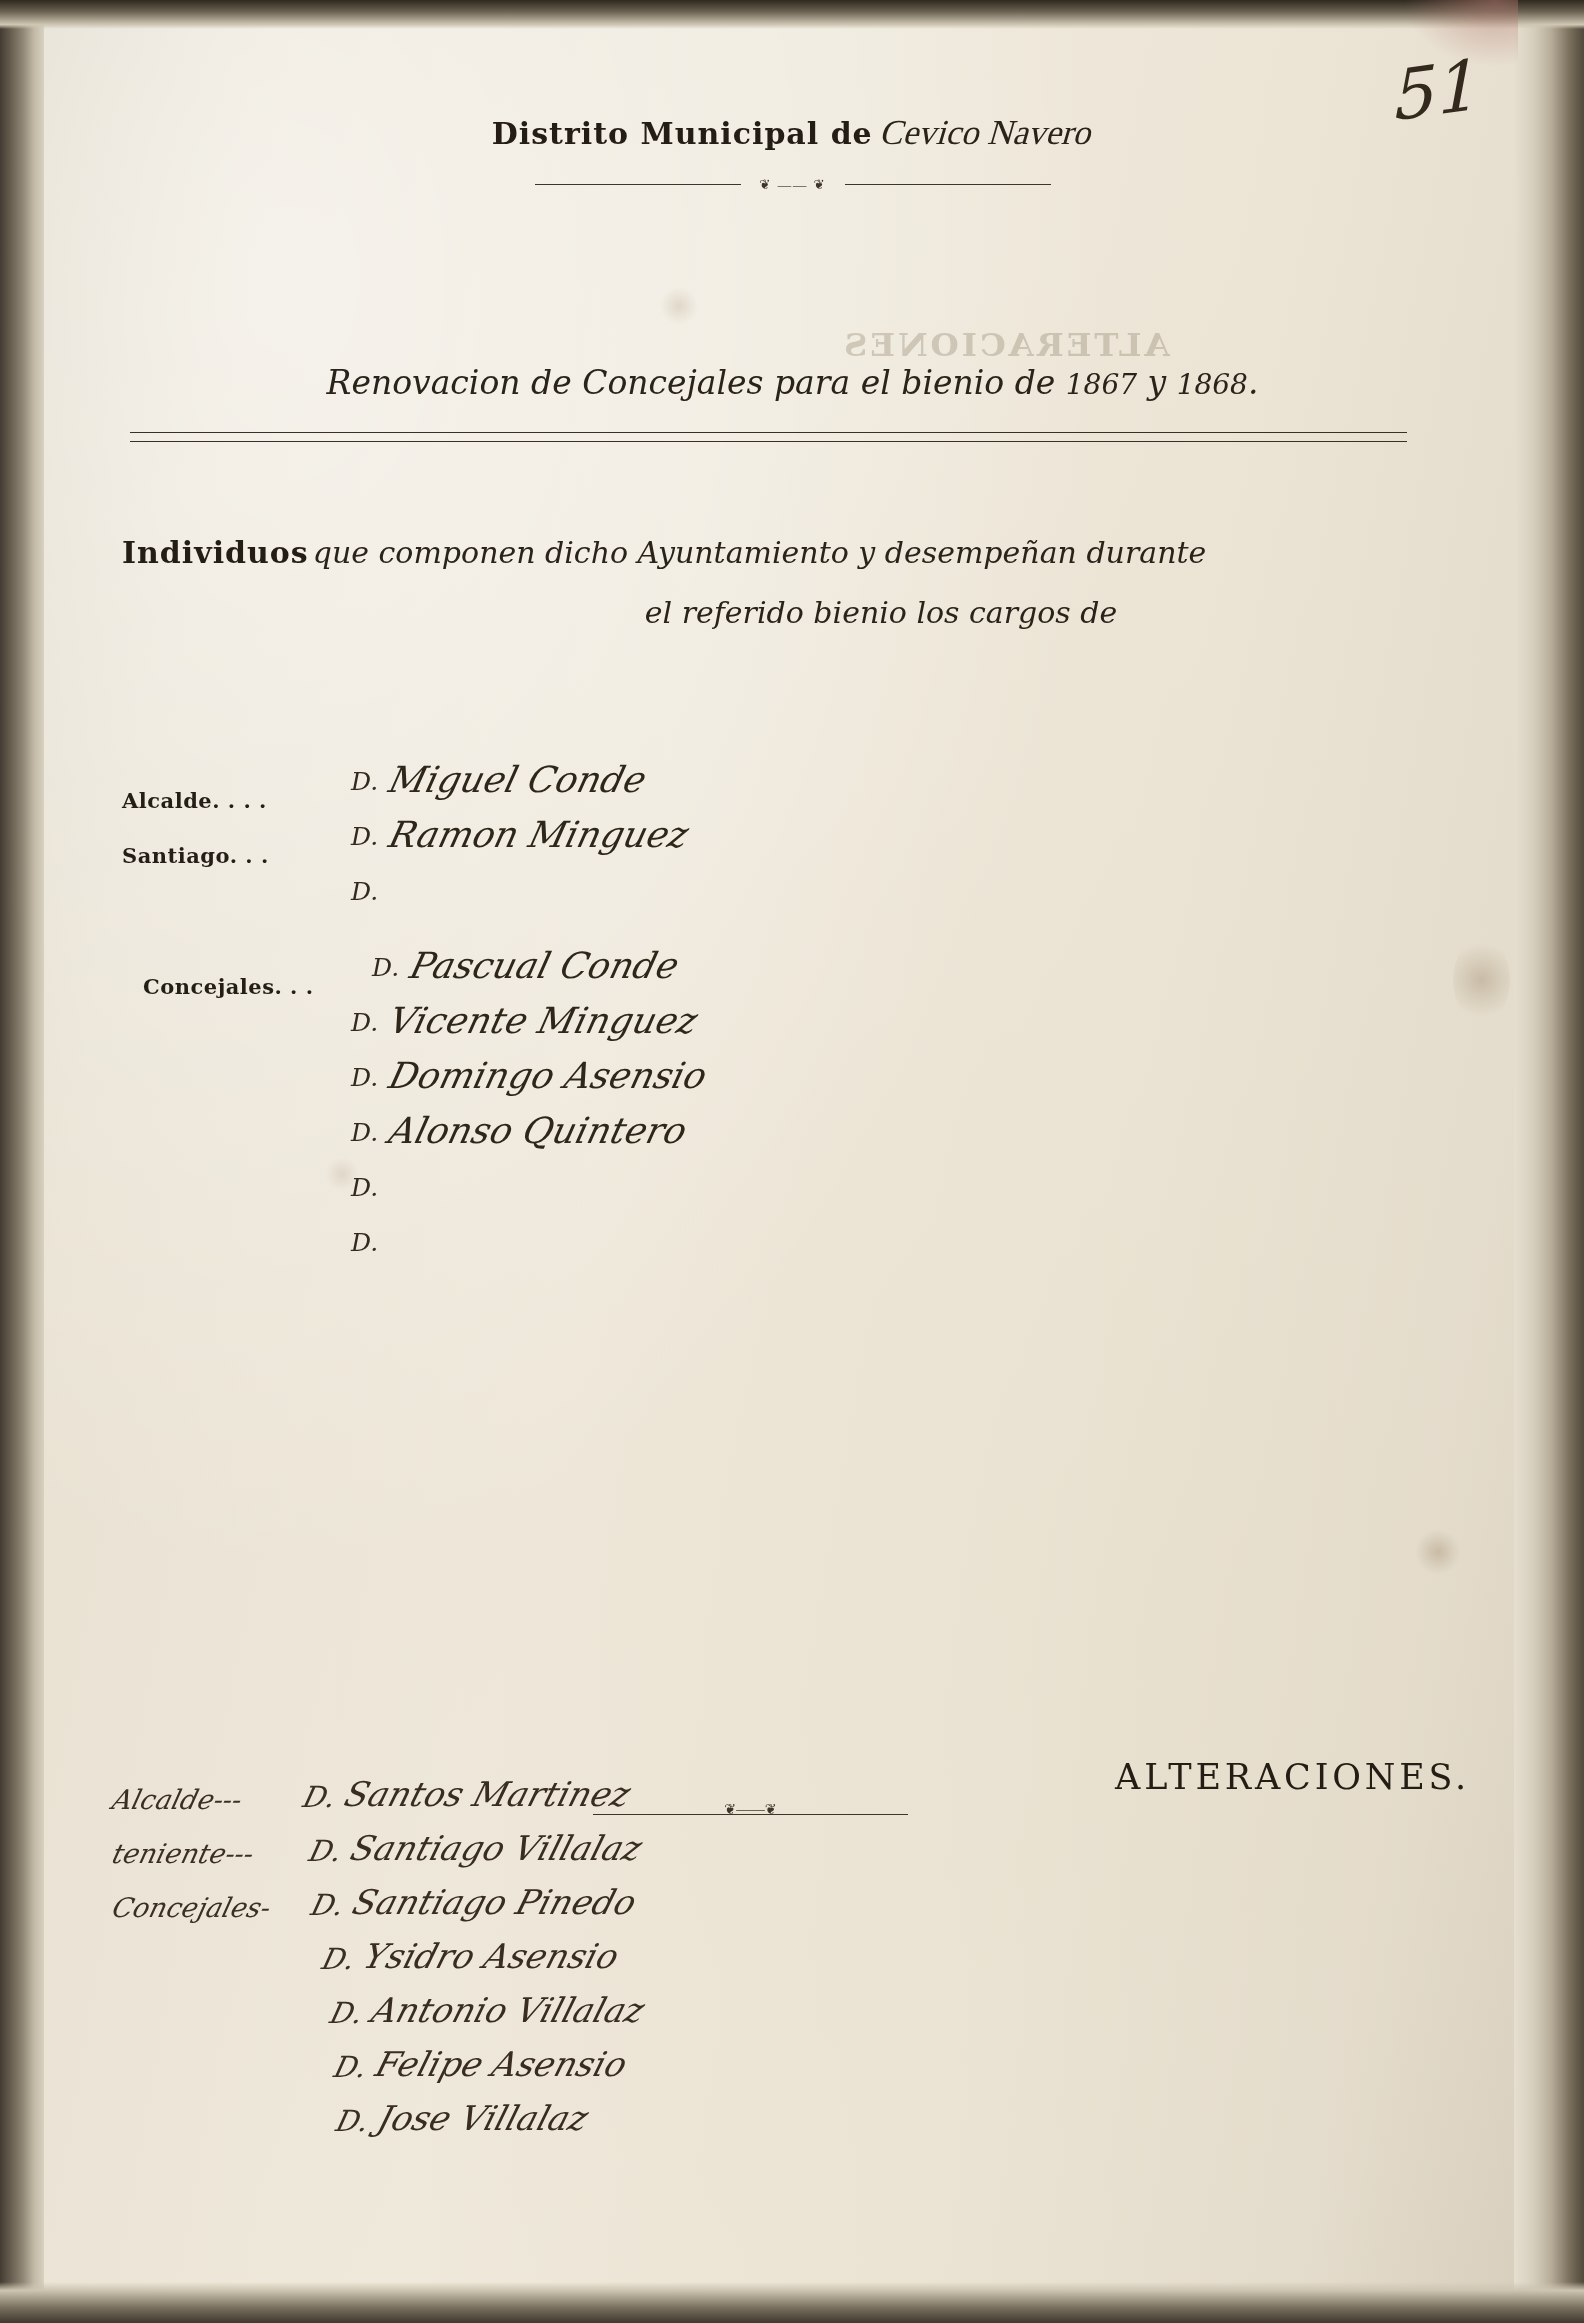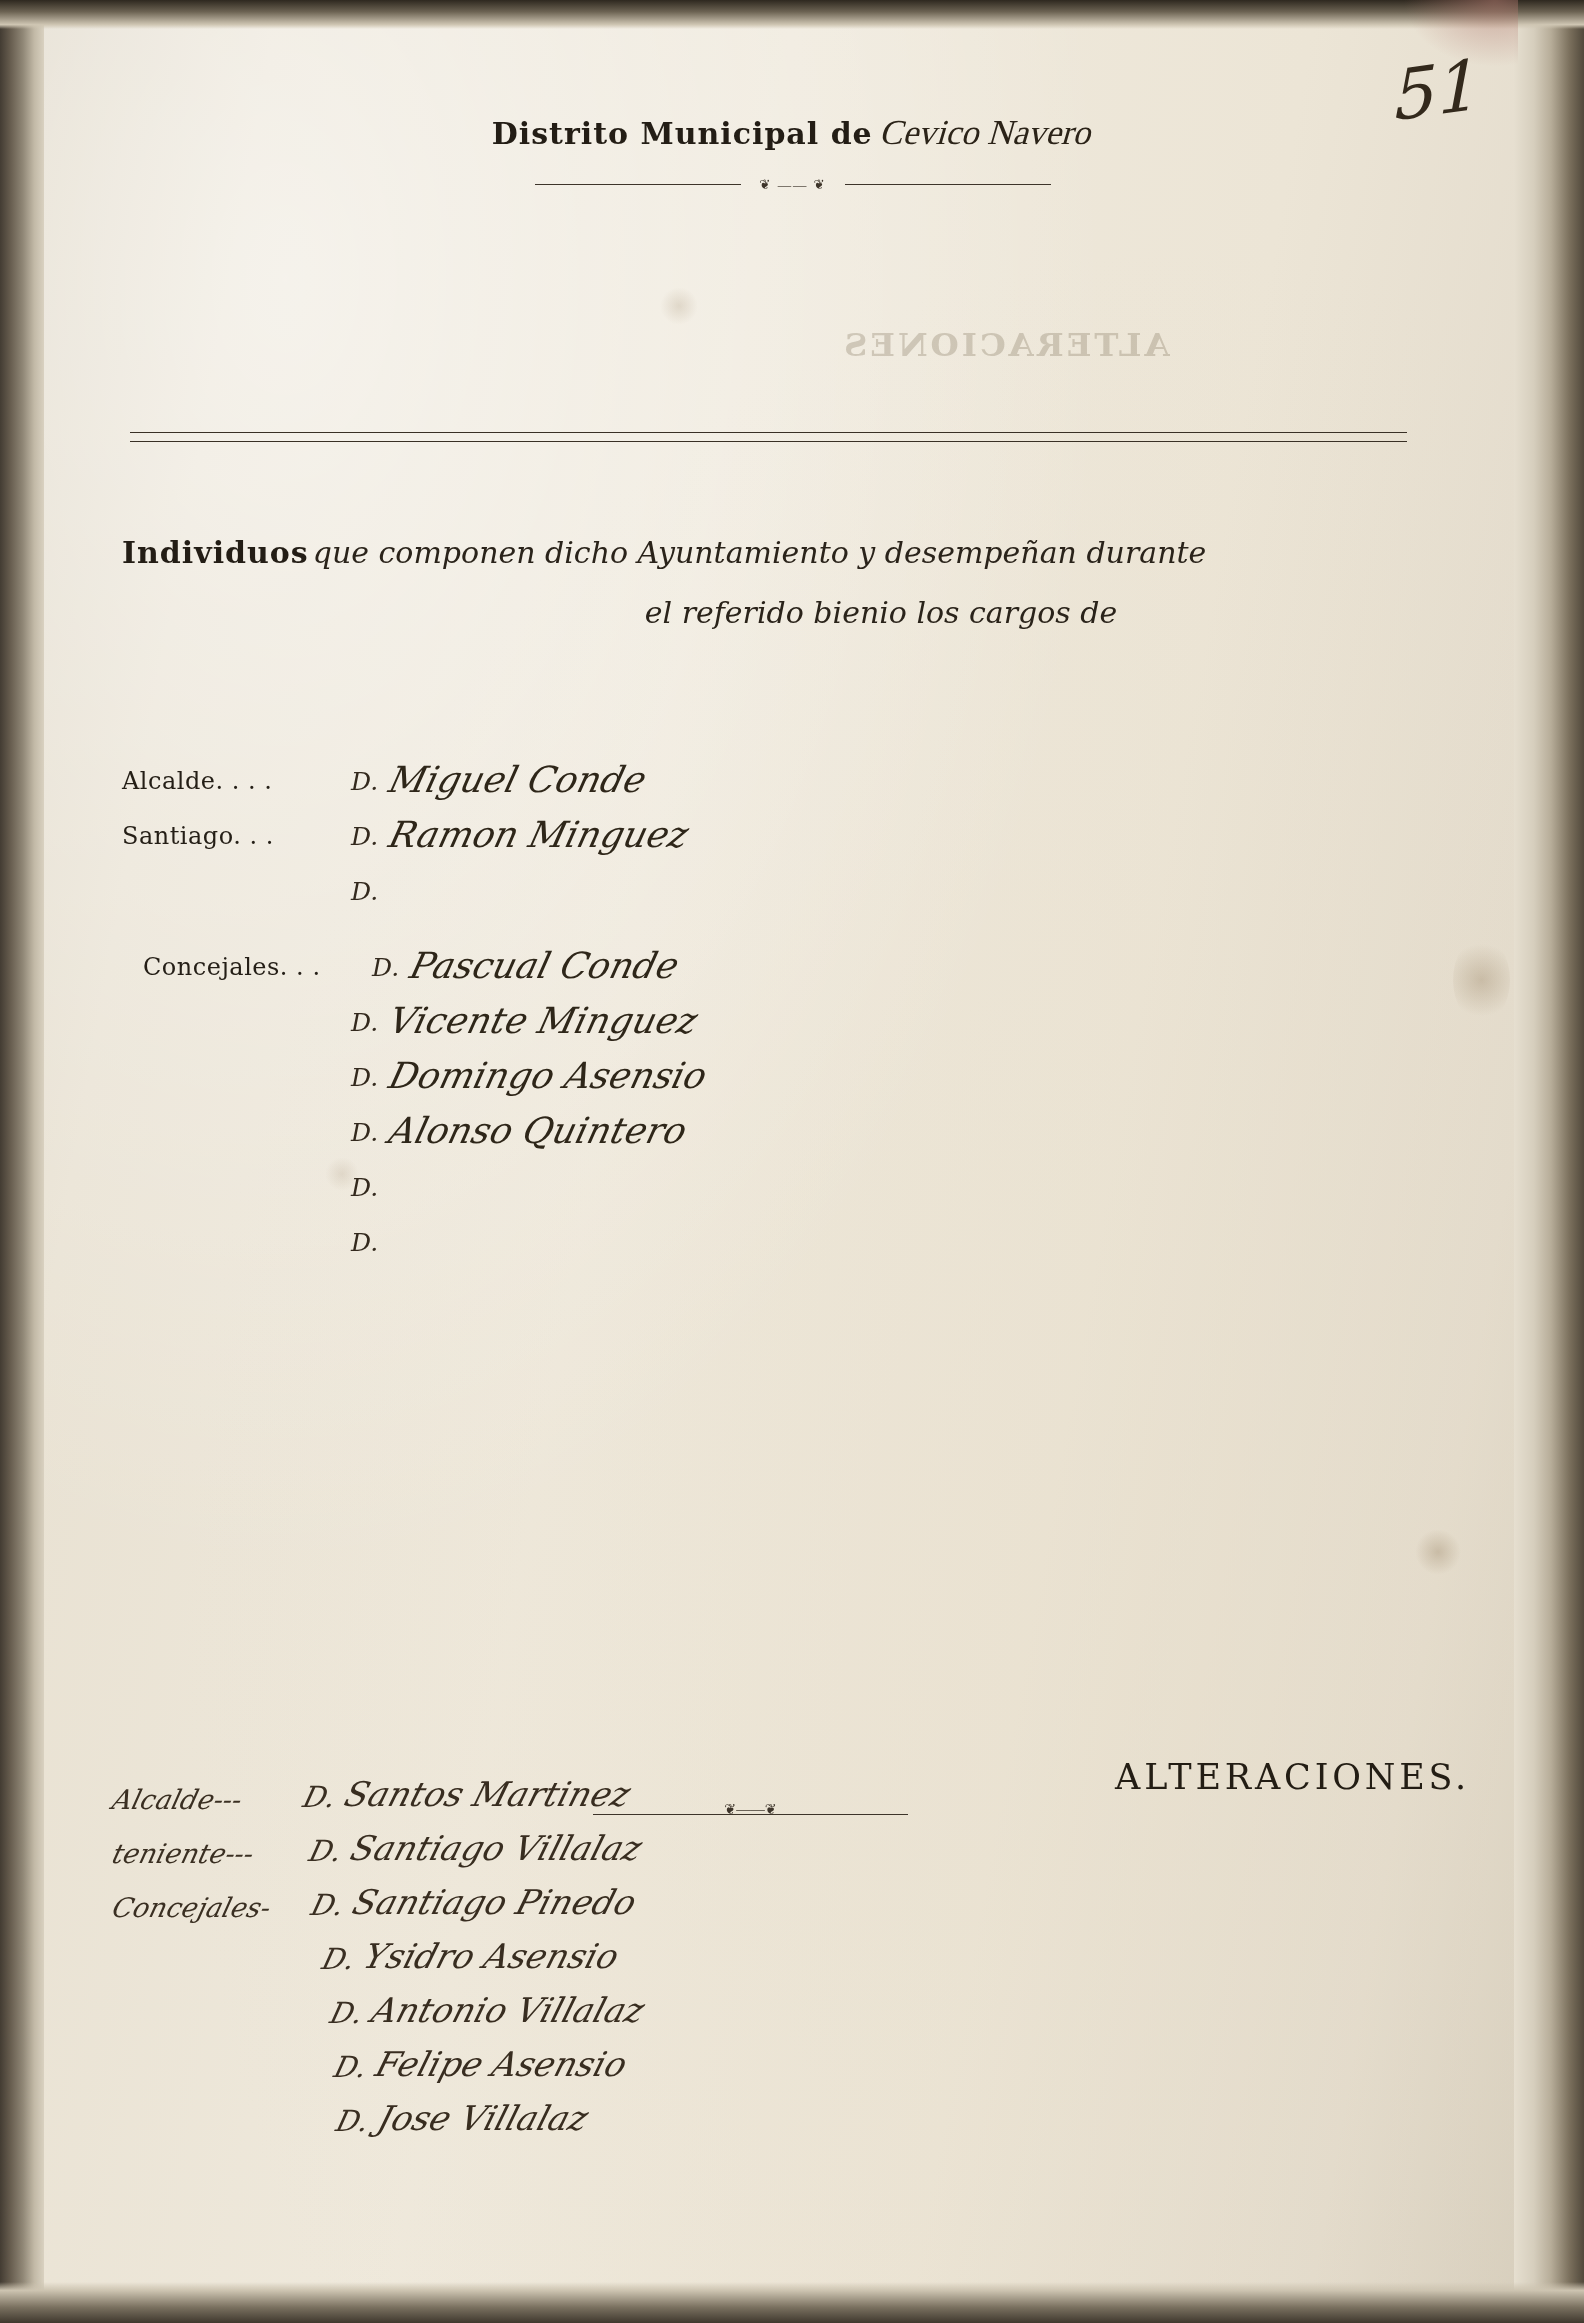--- a/index.html
+++ b/index.html
@@ -145,24 +145,24 @@
   .para .body {
     font-size: 30px;
   }
   .para .l1 { display: block; }
   .para .l2 { display: block; margin-left: 189px; margin-top: 25px; text-align: center; }
 
   
   .roles { position: absolute; left: 122px; top: 765px; width: 1147px; }
   .row { position: relative; height: 55px; }
   .row .role {
-    position: absolute; left: 0; top: 2px;
-    font-family: "DejaVu Serif", serif;
-    font-weight: normal;
-    font-size: 24px;
+    position: absolute; left: 0; top: 23px;
+    font-family: "DejaVu Serif", serif;
+    font-weight: bold;
+    font-size: 21px;
     letter-spacing: 0.5px;
     color: #241e16;
   }
   .row .don {
     position: absolute; left: 229px; top: 1.9px;
     font-family: "DejaVu Serif", serif;
     font-style: italic;
     font-size: 25px;
     color: #33291d;
   }
@@ -248,20 +248,23 @@
   <div class="ghost">ALTERACIONES</div>
 
   <div class="district-line">
     <span class="blackletter lbl">Distrito Municipal de</span><span class="val">Cevico Navero</span>
   </div>
 
   <div class="rule-orn">
     <span>❦ —— ❦</span>
   </div>
 
+  <div class="title script">
+    <span>Renovacion de Concejales para el bienio de </span><span class="small">1867</span><span> y </span><span class="small">1868</span><span>.</span>
+  </div>
   <div class="double-rule"></div>
 
   <div class="para">
     <span class="l1">
       <span class="blackletter lead">Individuos</span>
       <span class="script body">que componen dicho Ayuntamiento y desempeñan durante</span>
     </span>
     <span class="l2 script body">el referido bienio los cargos de</span>
   </div>
 

